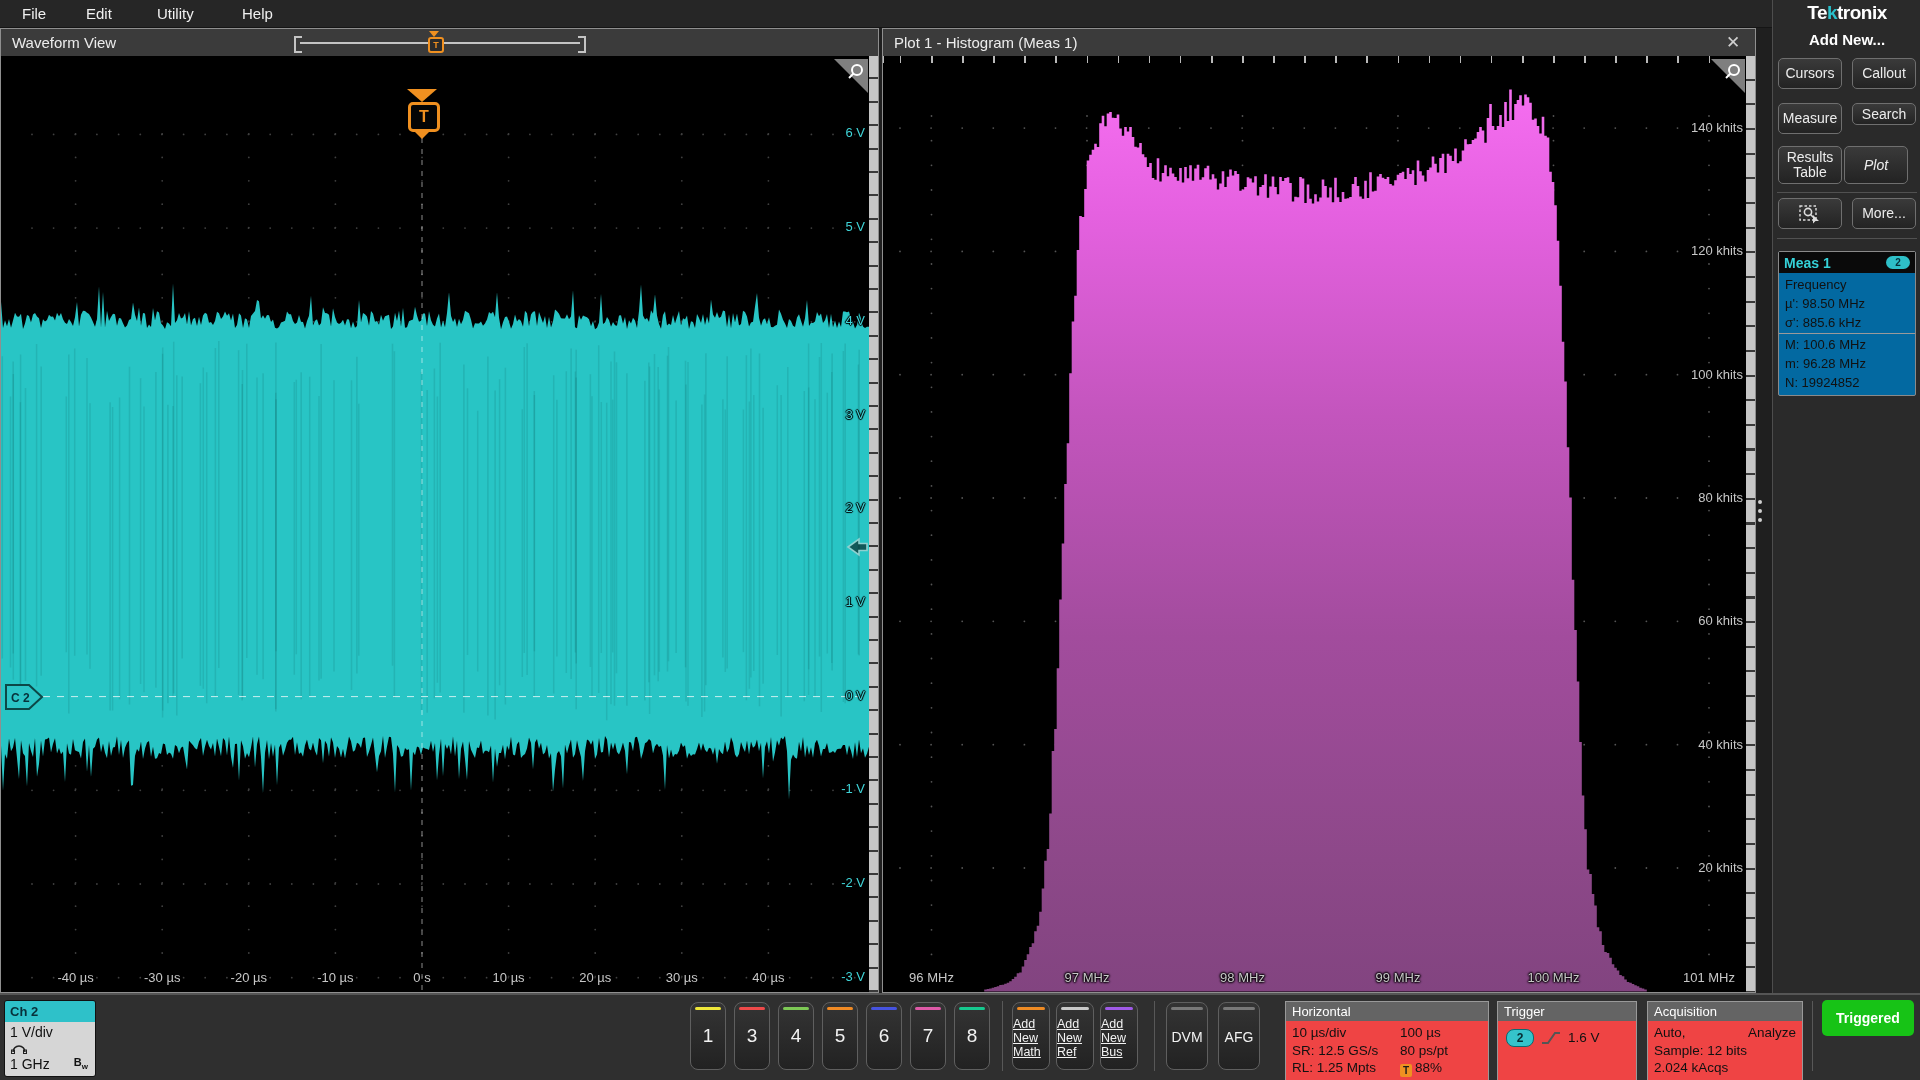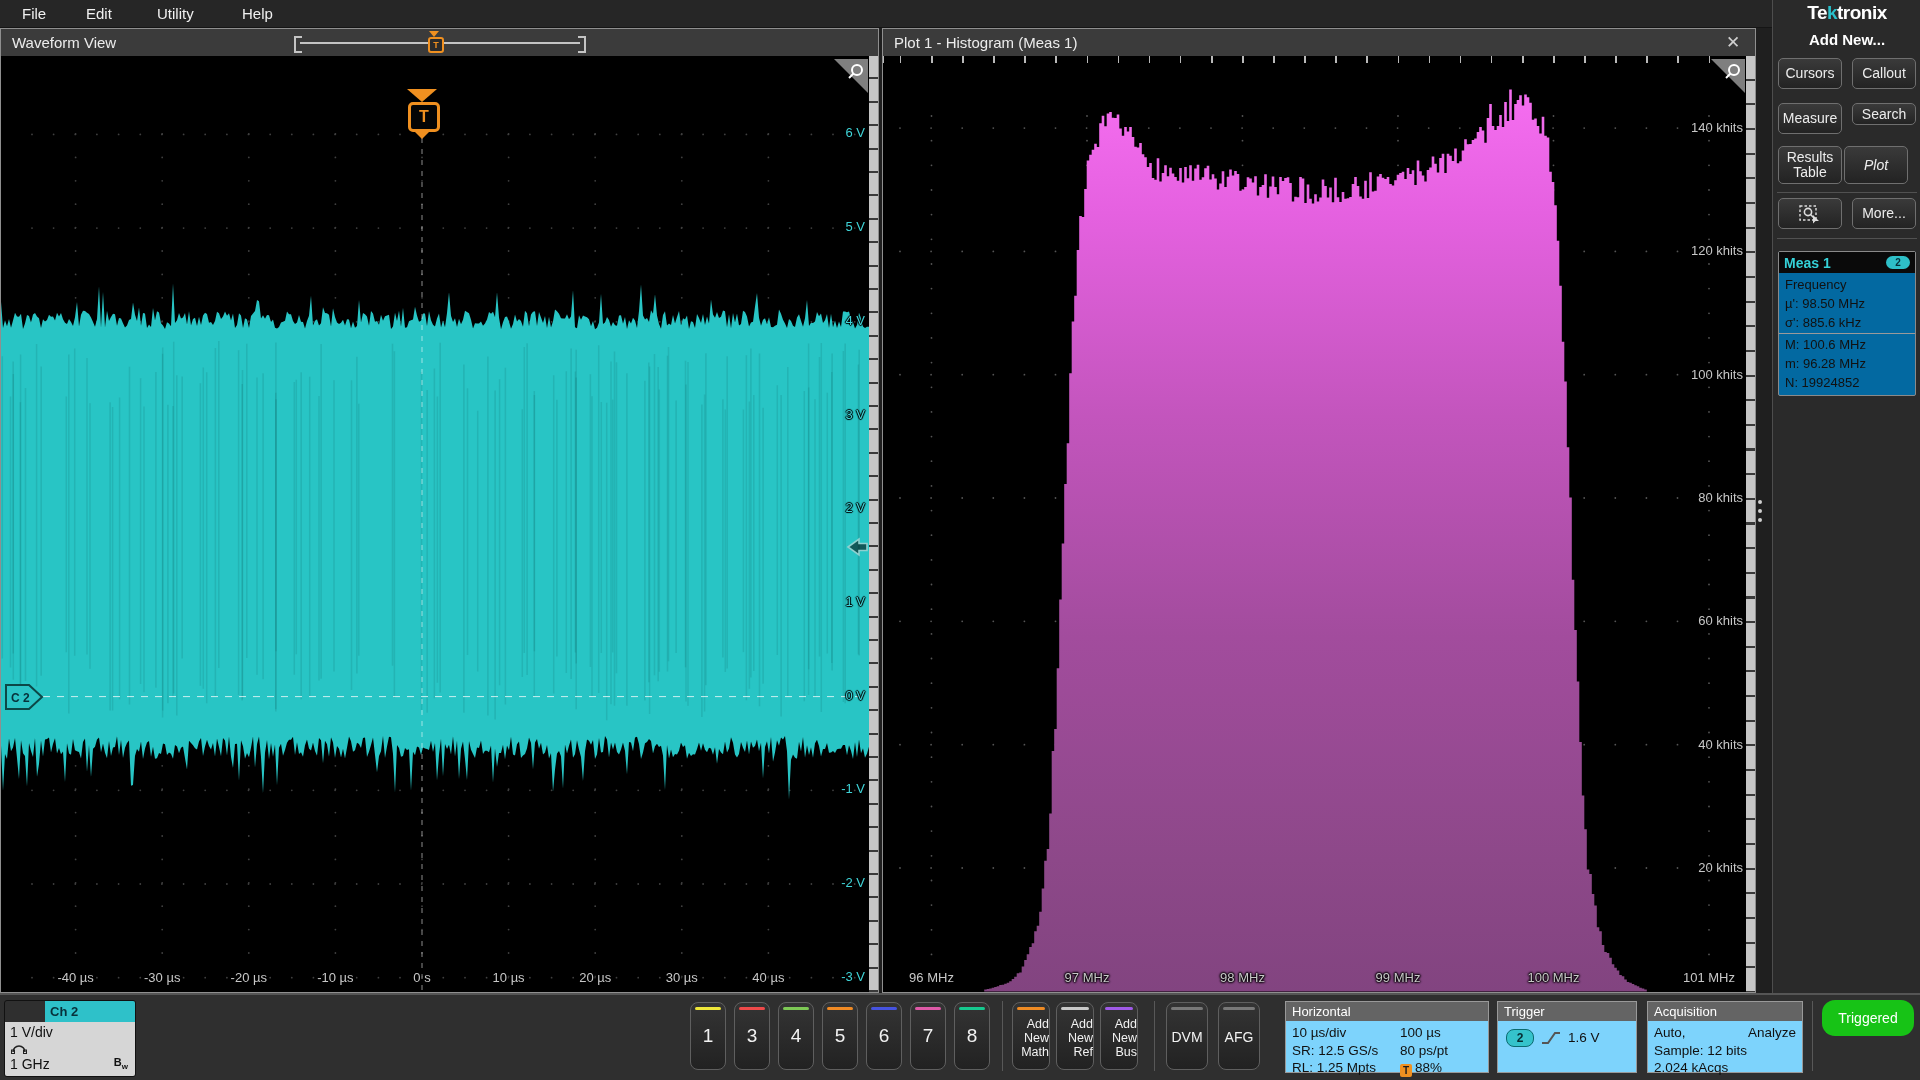--- a/index.html
+++ b/index.html
@@ -49,38 +49,38 @@
     text-align:center;line-height:15px;cursor:default;}
   .side-sep{position:absolute;left:4px;width:140px;height:1px;background:#515151;}
   #meas-panel{position:absolute;left:5px;top:251px;width:138px;background:#0369a1;border:1px solid #8a8a8a;border-radius:2px;box-sizing:border-box;}
   #meas-header{height:21px;background:#0a0a0a;display:flex;align-items:center;justify-content:space-between;padding:0 5px;}
   #meas-title{color:#35d2d8;font-size:14px;font-weight:bold;}
   #meas-badge{background:#2ec0c8;color:#07313a;border-radius:8px;font-size:10px;font-weight:bold;width:24px;height:13px;line-height:13px;text-align:center;}
   .meas-line{color:#111;font-size:13px;line-height:19px;padding-left:6px;}
   .meas-div{height:1px;background:#9a9a9a;margin:1px 0;}
   
   #bottom-bar{left:0;top:993px;width:1920px;height:87px;background:#2f2f2f;border-top:2px solid #555;box-sizing:border-box;}
-  #ch2-badge{position:absolute;left:4px;top:5px;width:90px;height:75px;border-radius:3px;overflow:hidden;border:1px solid #111;padding-left:40px;}
+  #ch2-badge{position:absolute;left:4px;top:5px;width:90px;height:75px;border-radius:3px;overflow:hidden;border:1px solid #111;}
   #ch2-head{height:21px;background:#2ec1c9;color:#07313a;font-size:13px;font-weight:bold;line-height:21px;padding-left:5px;}
   #ch2-body{position:absolute;left:0;top:21px;right:0;bottom:0;background:#d6d6d6;color:#111;}
   .chan-btn{position:absolute;top:7px;width:36px;height:68px;background:linear-gradient(180deg,#343434,#222);
     border:1px solid #5f5f5f;border-radius:8px;box-sizing:border-box;}
   .chan-stripe{position:absolute;left:4px;right:4px;top:4px;height:3px;border-radius:2px;}
   .chan-label{position:absolute;left:0;right:0;top:22px;text-align:center;color:#f2f2f2;font-size:19px;}
-  .addb-label{position:absolute;left:0;right:0;top:14px;text-align:right;color:#f2f2f2;font-size:12.5px;line-height:14px;}
+  .addb-label{position:absolute;left:0;right:0;top:14px;text-align:left;color:#f2f2f2;font-size:12.5px;line-height:14px;text-decoration:underline;}
   .bar-sep{position:absolute;top:6px;width:1px;height:70px;background:#585858;}
-  .bpanel{position:absolute;top:6px;height:72px;background:#7dd3fc;border:1px solid #999;box-sizing:border-box;}
+  .bpanel{position:absolute;top:6px;height:80px;background:#ef4444;border:1px solid #999;box-sizing:border-box;}
   .bpanel-head{position:absolute;left:0;top:0;right:0;height:19px;background:#646464;color:#fff;font-size:13px;line-height:19px;padding-left:6px;}
   .bp-text{position:absolute;color:#111;font-size:13.5px;white-space:nowrap;}
   .trig-flag{display:inline-block;width:12px;height:13px;background:#ef9121;border-radius:2px;color:#1a1a1a;
     font-size:10px;font-weight:bold;text-align:center;line-height:13px;vertical-align:-2px;margin-right:3px;}
   #trig-src{position:absolute;left:8px;top:27px;width:26px;height:16px;background:#35c3cb;border:1px solid #0b6a70;
     border-radius:8px;color:#062e33;font-weight:bold;font-size:12px;text-align:center;line-height:16px;}
-  #triggered{position:absolute;left:1822px;top:5px;width:92px;height:36px;background:#17c316;border-radius:13px;
-    color:#fff;font-weight:normal;font-size:14px;text-align:center;line-height:36px;}
+  #triggered{position:absolute;left:1822px;top:5px;width:92px;height:36px;background:#17c316;border-radius:5px;
+    color:#fff;font-weight:bold;font-size:14px;text-align:center;line-height:36px;}
   #drag-handle{left:1757px;top:500px;width:6px;height:30px;}
   #drag-handle i{position:absolute;left:1px;width:4px;height:4px;border-radius:50%;background:#cfcfcf;}
 </style>
 </head>
 <body>
 
 <div id="app">
 
   <div id="menu-bar" class="abs">
       <div class="menu-item" style="left: 22px;">File</div>

